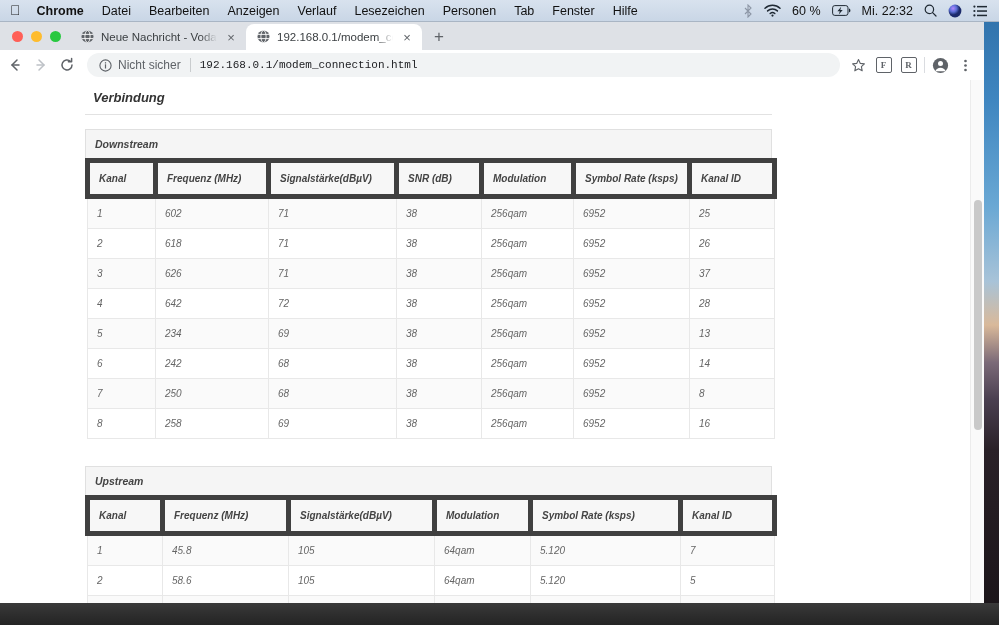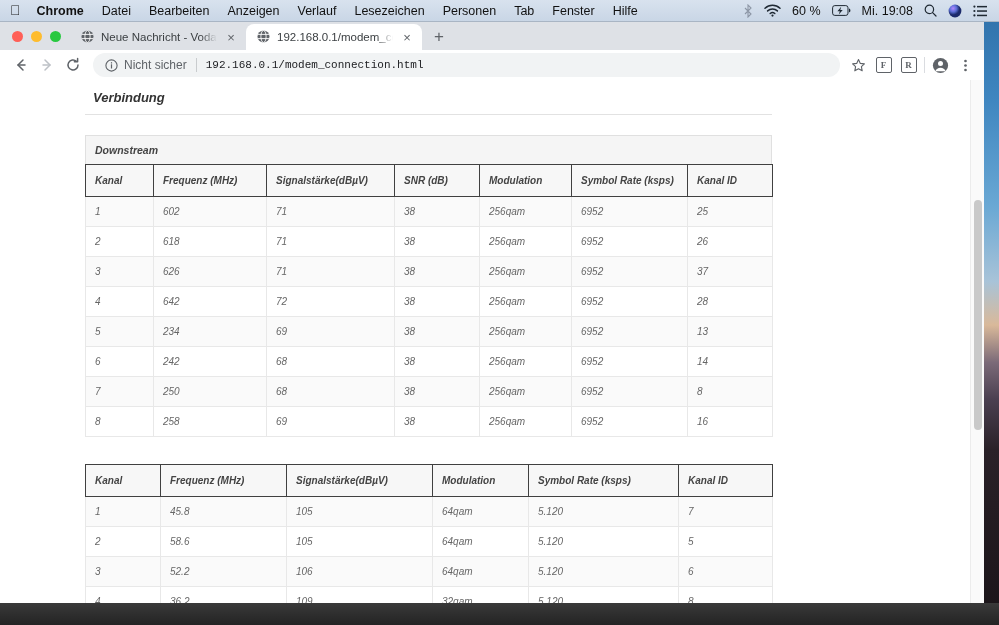--- a/index.html
+++ b/index.html
@@ -139,21 +139,21 @@
     font-size: 17px; color: #5f6368; font-weight: 300;
     margin-left: 4px;
   }
 
   
   #toolbar {
     height: 30px;
     background: #fff;
     display: flex;
     align-items: center;
-    padding: 0 6px 0 8px;
+    padding: 0 6px 0 2px;
     box-sizing: border-box;
   }
   .nav-btn {
     width: 26px; height: 26px;
     display: flex; align-items: center; justify-content: center;
     color: #5f6368;
     flex: none;
   }
   .nav-btn.dim { color: #bdc1c6; }
   #omnibox {
@@ -222,41 +222,41 @@
   .page-title {
     font-size: 13px;
     font-weight: bold;
     color: #333;
     padding: 10px 0 9px 8px;
     border-bottom: 1px solid #e2e2e2;
     background: #fff;
     width: 687px;
     box-sizing: border-box;
   }
-  .panel { margin-top: 20px; width: 687px; }
+  .panel { margin-top: 14px; width: 687px; }
   .panel-head {
     background: #f5f5f5;
     border: 1px solid #e0e0e0;
     border-bottom: none;
     font-size: 10.5px;
     font-weight: bold;
     color: #444;
     padding: 8px 9px;
     box-sizing: border-box;
   }
   table {
     border-collapse: collapse;
     width: 687px;
     table-layout: fixed;
     font-size: 10px;
     color: #555;
   }
   thead th {
     background: #f7f7f7;
-    border: 1px solid #404040;
+    border: 5px solid #404040;
     font-weight: bold;
     font-size: 10px;
     color: #444;
     text-align: left;
     padding: 9px 9px;
     height: 13px;
     white-space: nowrap;
   }
   tbody td {
     border: 1px solid #e8e8e8;
@@ -345,21 +345,21 @@
       </svg>
     </span>
     <span class="mb-text">60 %</span>
     <span class="mb-icon">
       <svg width="19" height="11" viewBox="0 0 19 11">
         <rect x="0.6" y="0.6" width="15.4" height="9.8" rx="2.2" stroke="#1f2933" stroke-width="1" fill="none"></rect>
         <path d="M17 3.6v3.8c1-.3 1.4-1 1.4-1.9S18 3.9 17 3.6z" fill="#1f2933"></path>
         <path d="M9.2 1.8L5.4 6.2h2.4l-1 3.2 3.9-4.5H8.3z" fill="#1f2933"></path>
       </svg>
     </span>
-    <span class="mb-text">Mi. 19:08</span>
+    <span class="mb-text">Mi. 22:32</span>
     <span class="mb-icon">
       <svg width="13" height="13" viewBox="0 0 13 13">
           <circle cx="5.4" cy="5.4" r="4.2" stroke="#1f2933" stroke-width="1.2" fill="none"></circle>
           <path d="M8.6 8.6l3.4 3.4" stroke="#1f2933" stroke-width="1.2" stroke-linecap="round"></path>
         </svg>
     </span>
     <span class="mb-icon">
       <svg width="14" height="14" viewBox="0 0 14 14">
         <defs>
             <radialGradient id="sg" cx="35%" cy="30%">
@@ -581,20 +581,21 @@
                 <td>38</td>
                 <td>256qam</td>
                 <td>6952</td>
                 <td>16</td>
               </tr>
             </tbody>
           </table>
         </div>
 
         <div class="panel" style="margin-top:27px;">
+          <div class="panel-head">Upstream</div>
           <table class="us">
             <colgroup>
               <col class="c0">
                 <col class="c1">
                 <col class="c2">
                 <col class="c3">
                 <col class="c4">
                 <col class="c5">
             </colgroup>
             <thead>

